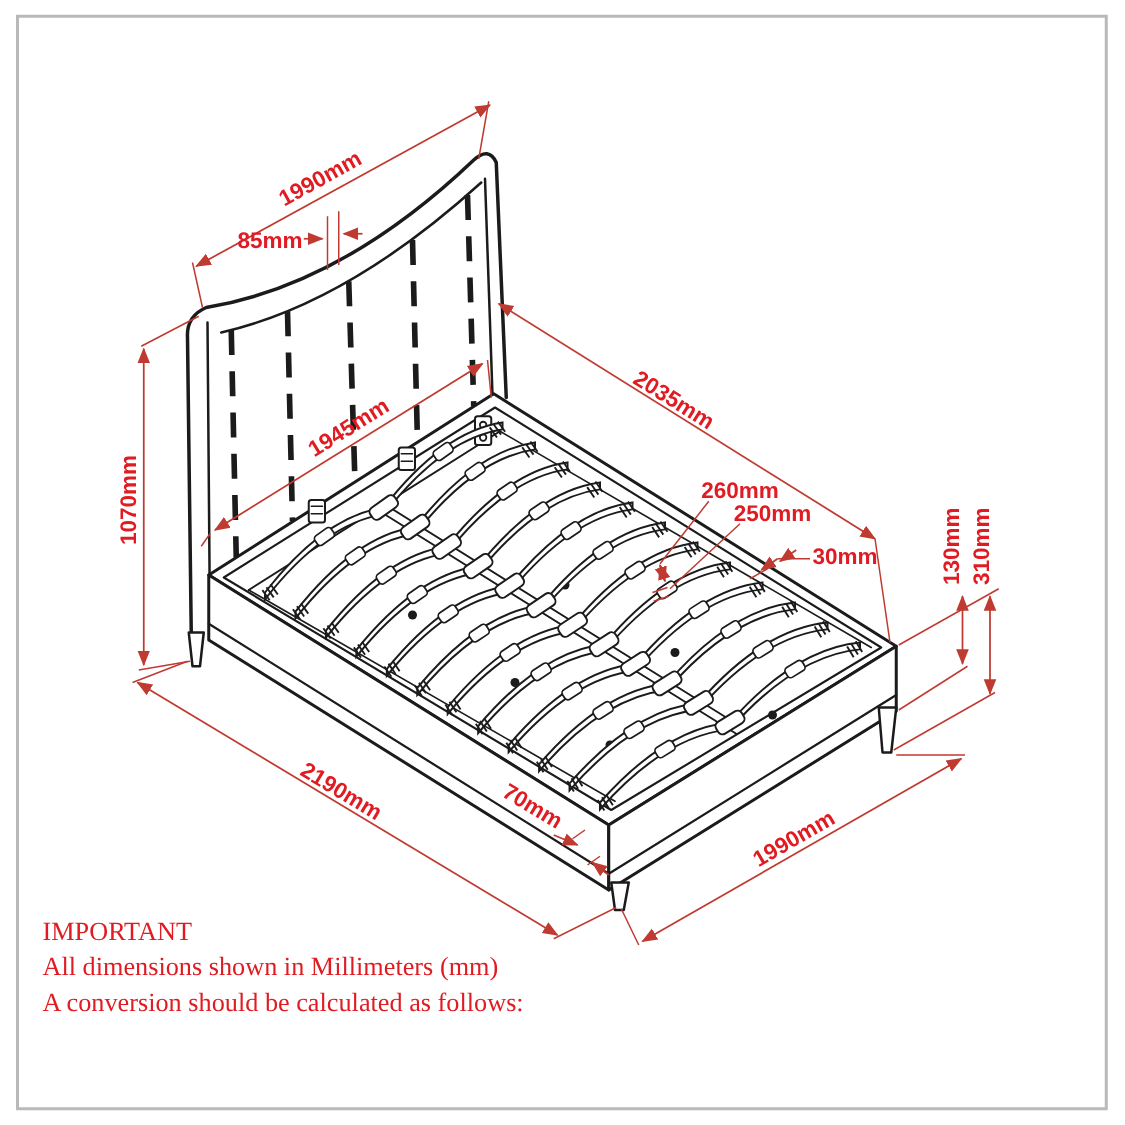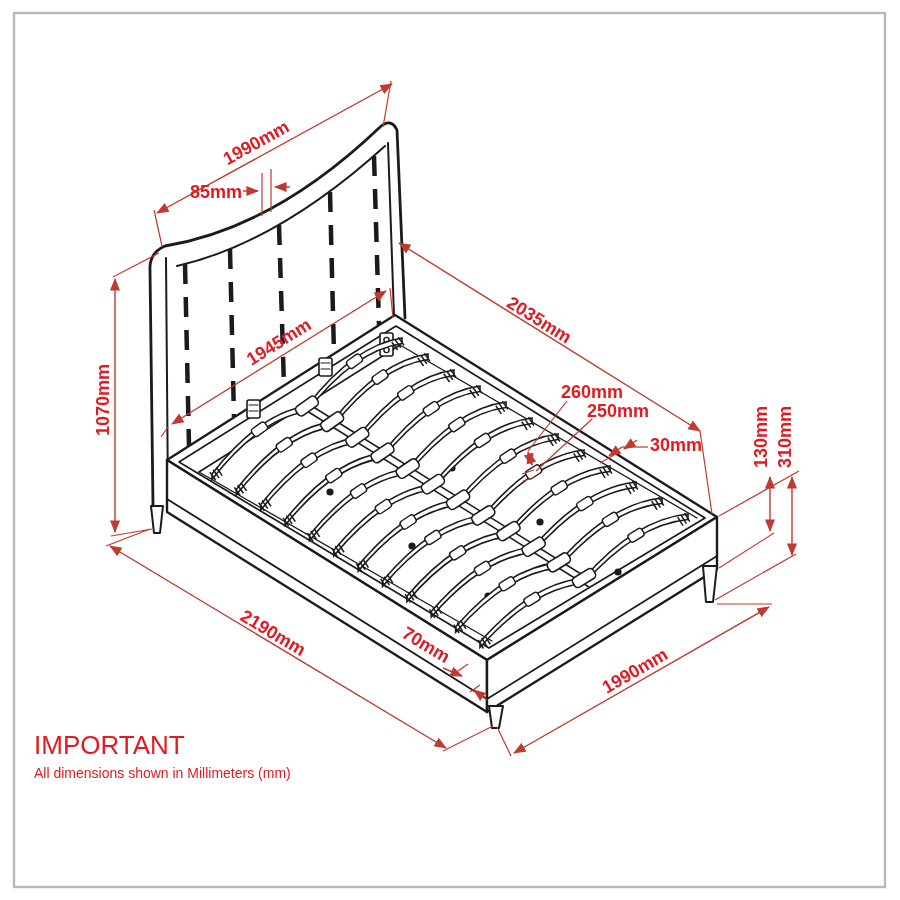--- a/index.html
+++ b/index.html
@@ -11,22 +11,22 @@
   html,body{margin:0;padding:0;background:#ffffff;width:900px;height:900px;overflow:hidden;}
   #canvas{position:relative;width:900px;height:900px;background:#fff;font-family:"Liberation Sans",sans-serif;}
   svg{position:absolute;left:0;top:0;}
   .blk{stroke:var(--ink);fill:none;stroke-linecap:round;stroke-linejoin:round;}
   .fillw{fill:#ffffff;stroke:var(--ink);stroke-linejoin:round;}
   .dash{stroke:var(--ink);stroke-width:4.5;stroke-dasharray:20 13;fill:none;}
   .dim{stroke:var(--line-red);stroke-width:1.4;fill:none;}
   .ext{stroke:var(--line-red);stroke-width:1.2;fill:none;}
   .dlab{fill:var(--dim-red);font-size:18px;font-weight:700;text-anchor:middle;font-family:"Liberation Sans",sans-serif;}
   #note{position:absolute;left:34px;top:731px;color:var(--dim-red);}
-  #note .t{font-size:26px;font-weight:400;line-height:28px;}
-  #note .l{font-size:14px;font-weight:400;line-height:28.5px;}
+  #note .t{font-size:21px;font-weight:400;line-height:28px;font-family:Liberation Serif, serif;}
+  #note .l{font-size:21px;font-weight:400;line-height:28.5px;font-family:Liberation Serif, serif;}
 </style>
 </head>
 <body>
 
 <div id="canvas">
 <svg width="900" height="900" viewBox="0 0 900 900">
   <defs>
     <marker id="arw" viewBox="0 0 10 10" refX="9.2" refY="5" markerWidth="9" markerHeight="9" orient="auto-start-reverse">
       <path d="M0,1 L10,5 L0,9 z" fill="#bf3a30"></path>
     </marker>
@@ -287,14 +287,15 @@
     <line class="ext" x1="497" y1="727" x2="511" y2="756"></line>
     <line class="ext" x1="717" y1="604" x2="772" y2="604"></line>
     <line class="dim" x1="514" y1="753" x2="769" y2="607" marker-start="url(#arw)" marker-end="url(#arw)"></line>
     <text class="dlab" transform="translate(638,676) rotate(-30)">1990mm</text>
   </g>
 </svg>
 
 <div id="note">
   <div class="t">IMPORTANT</div>
   <div class="l">All dimensions shown in Millimeters (mm)</div>
+  <div class="l">A conversion should be calculated as follows:</div>
 </div>
 </div>
 
 </body></html>

